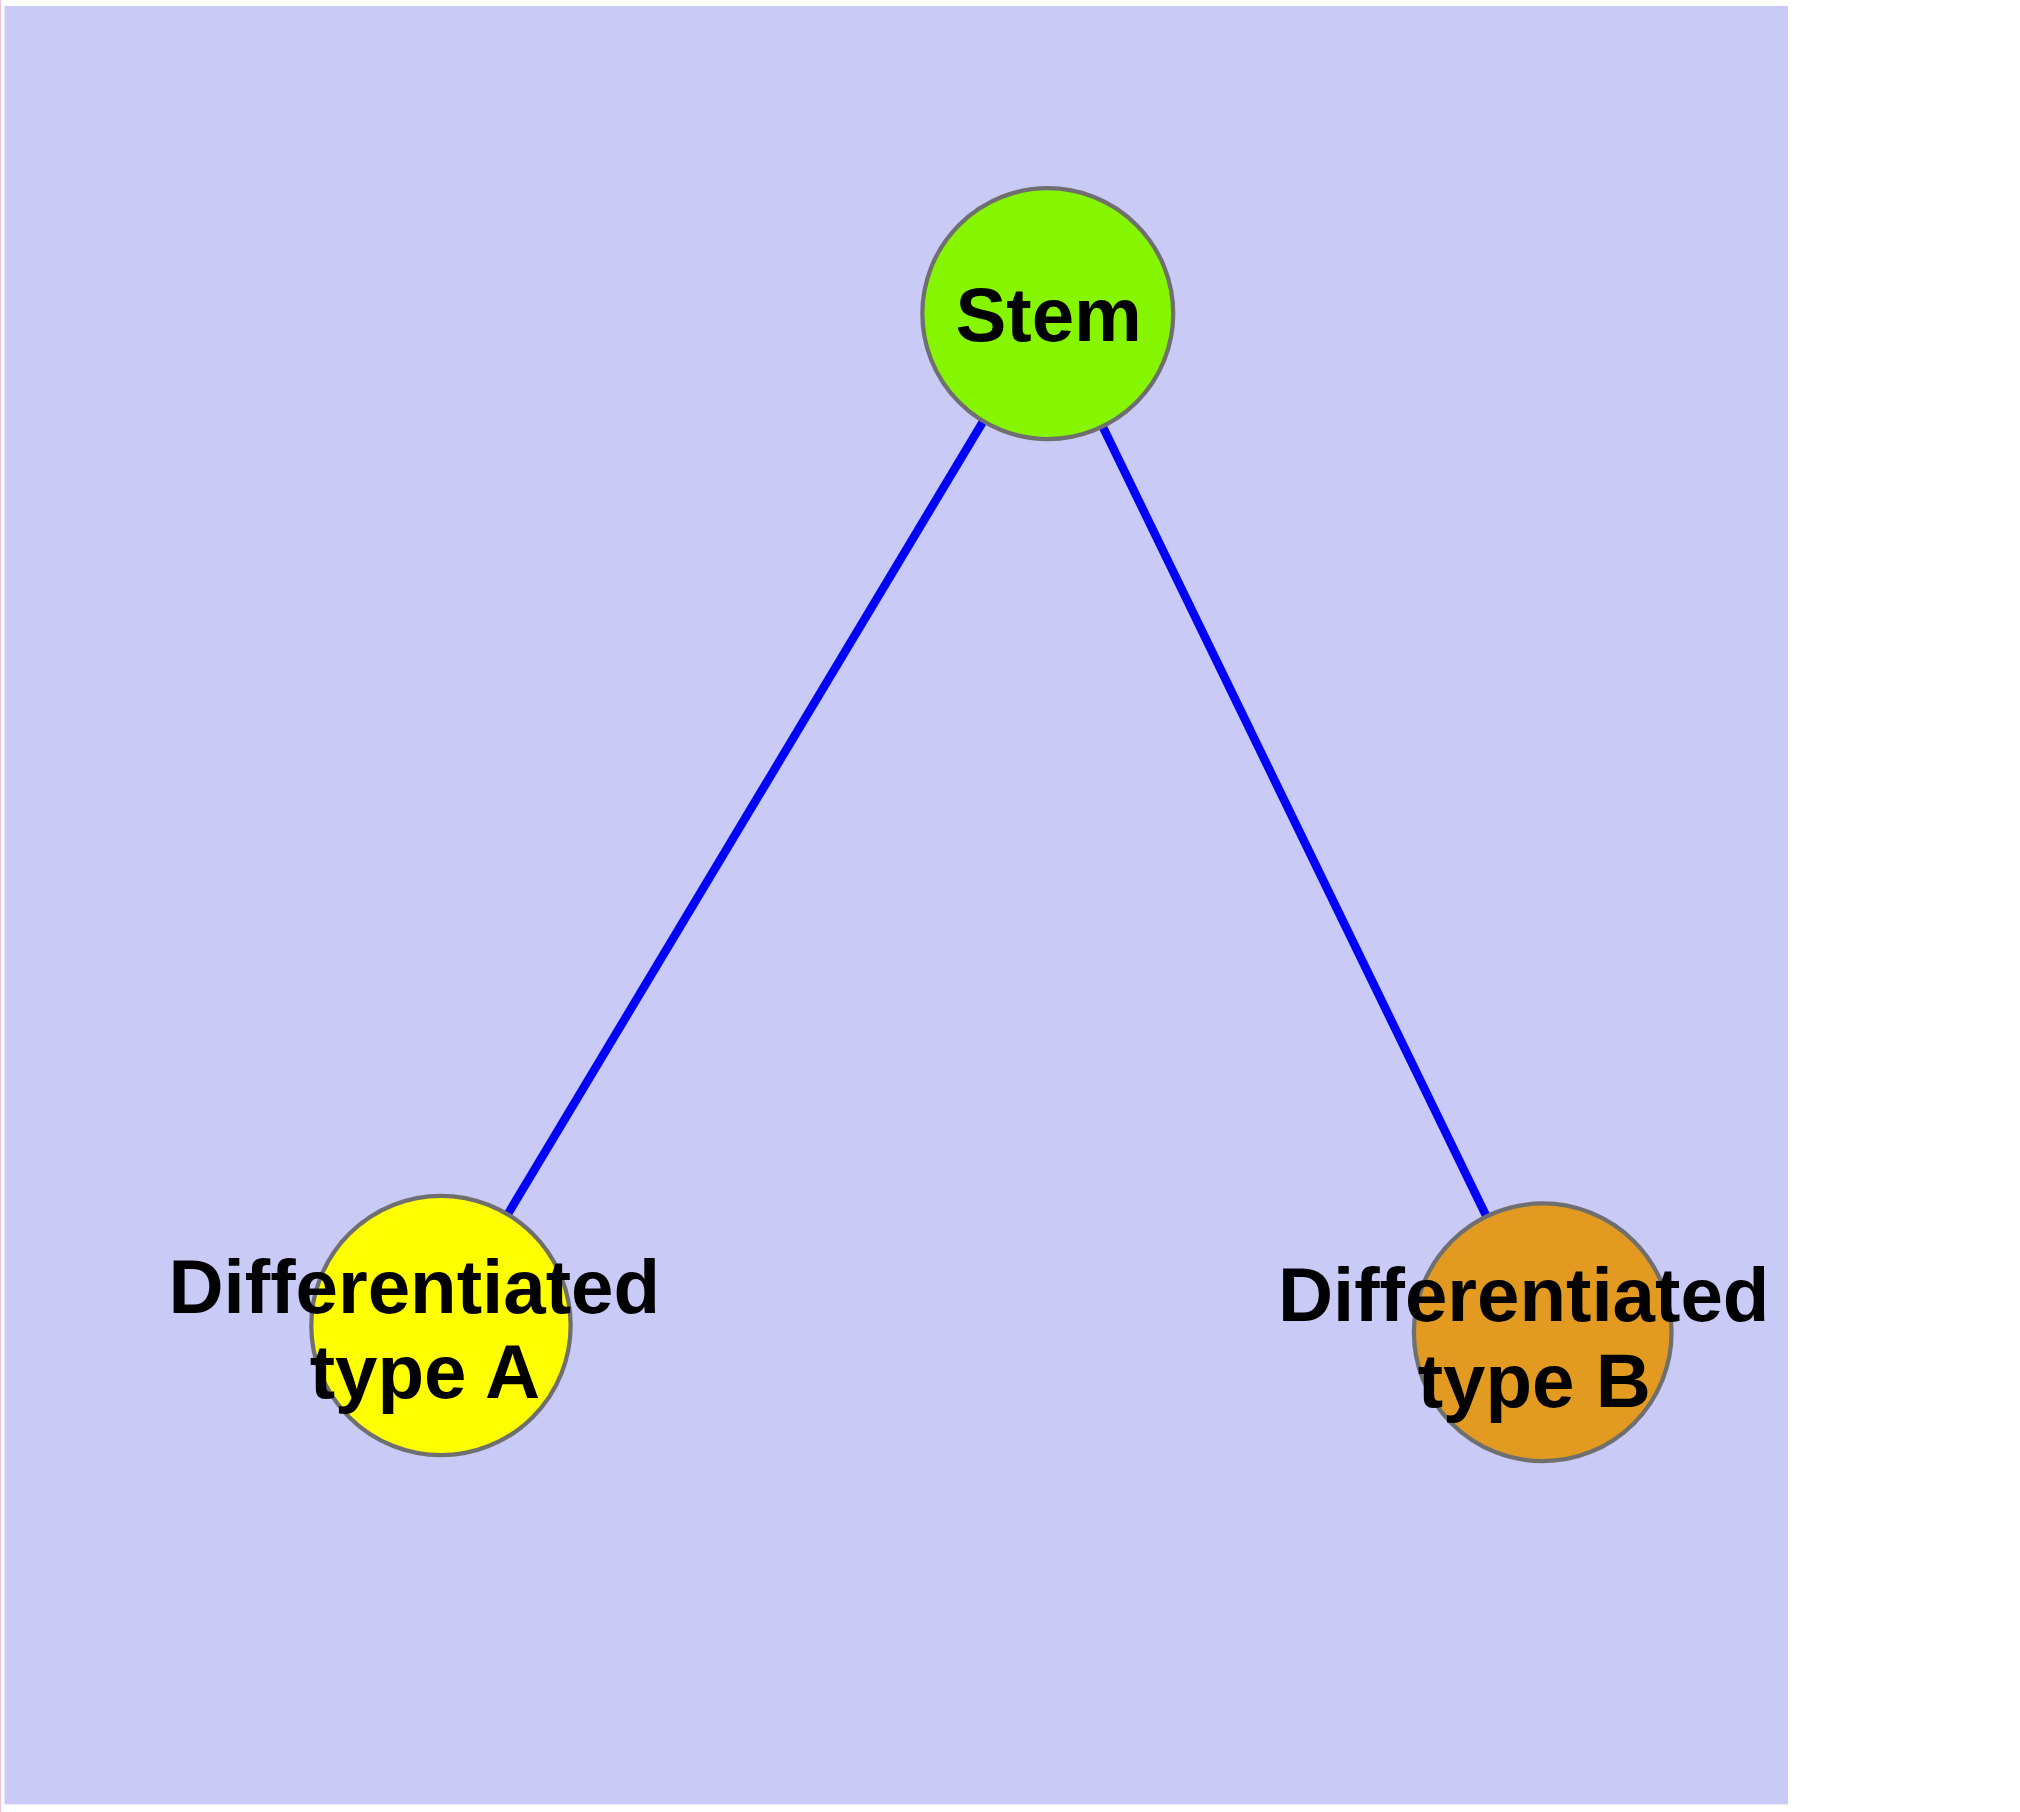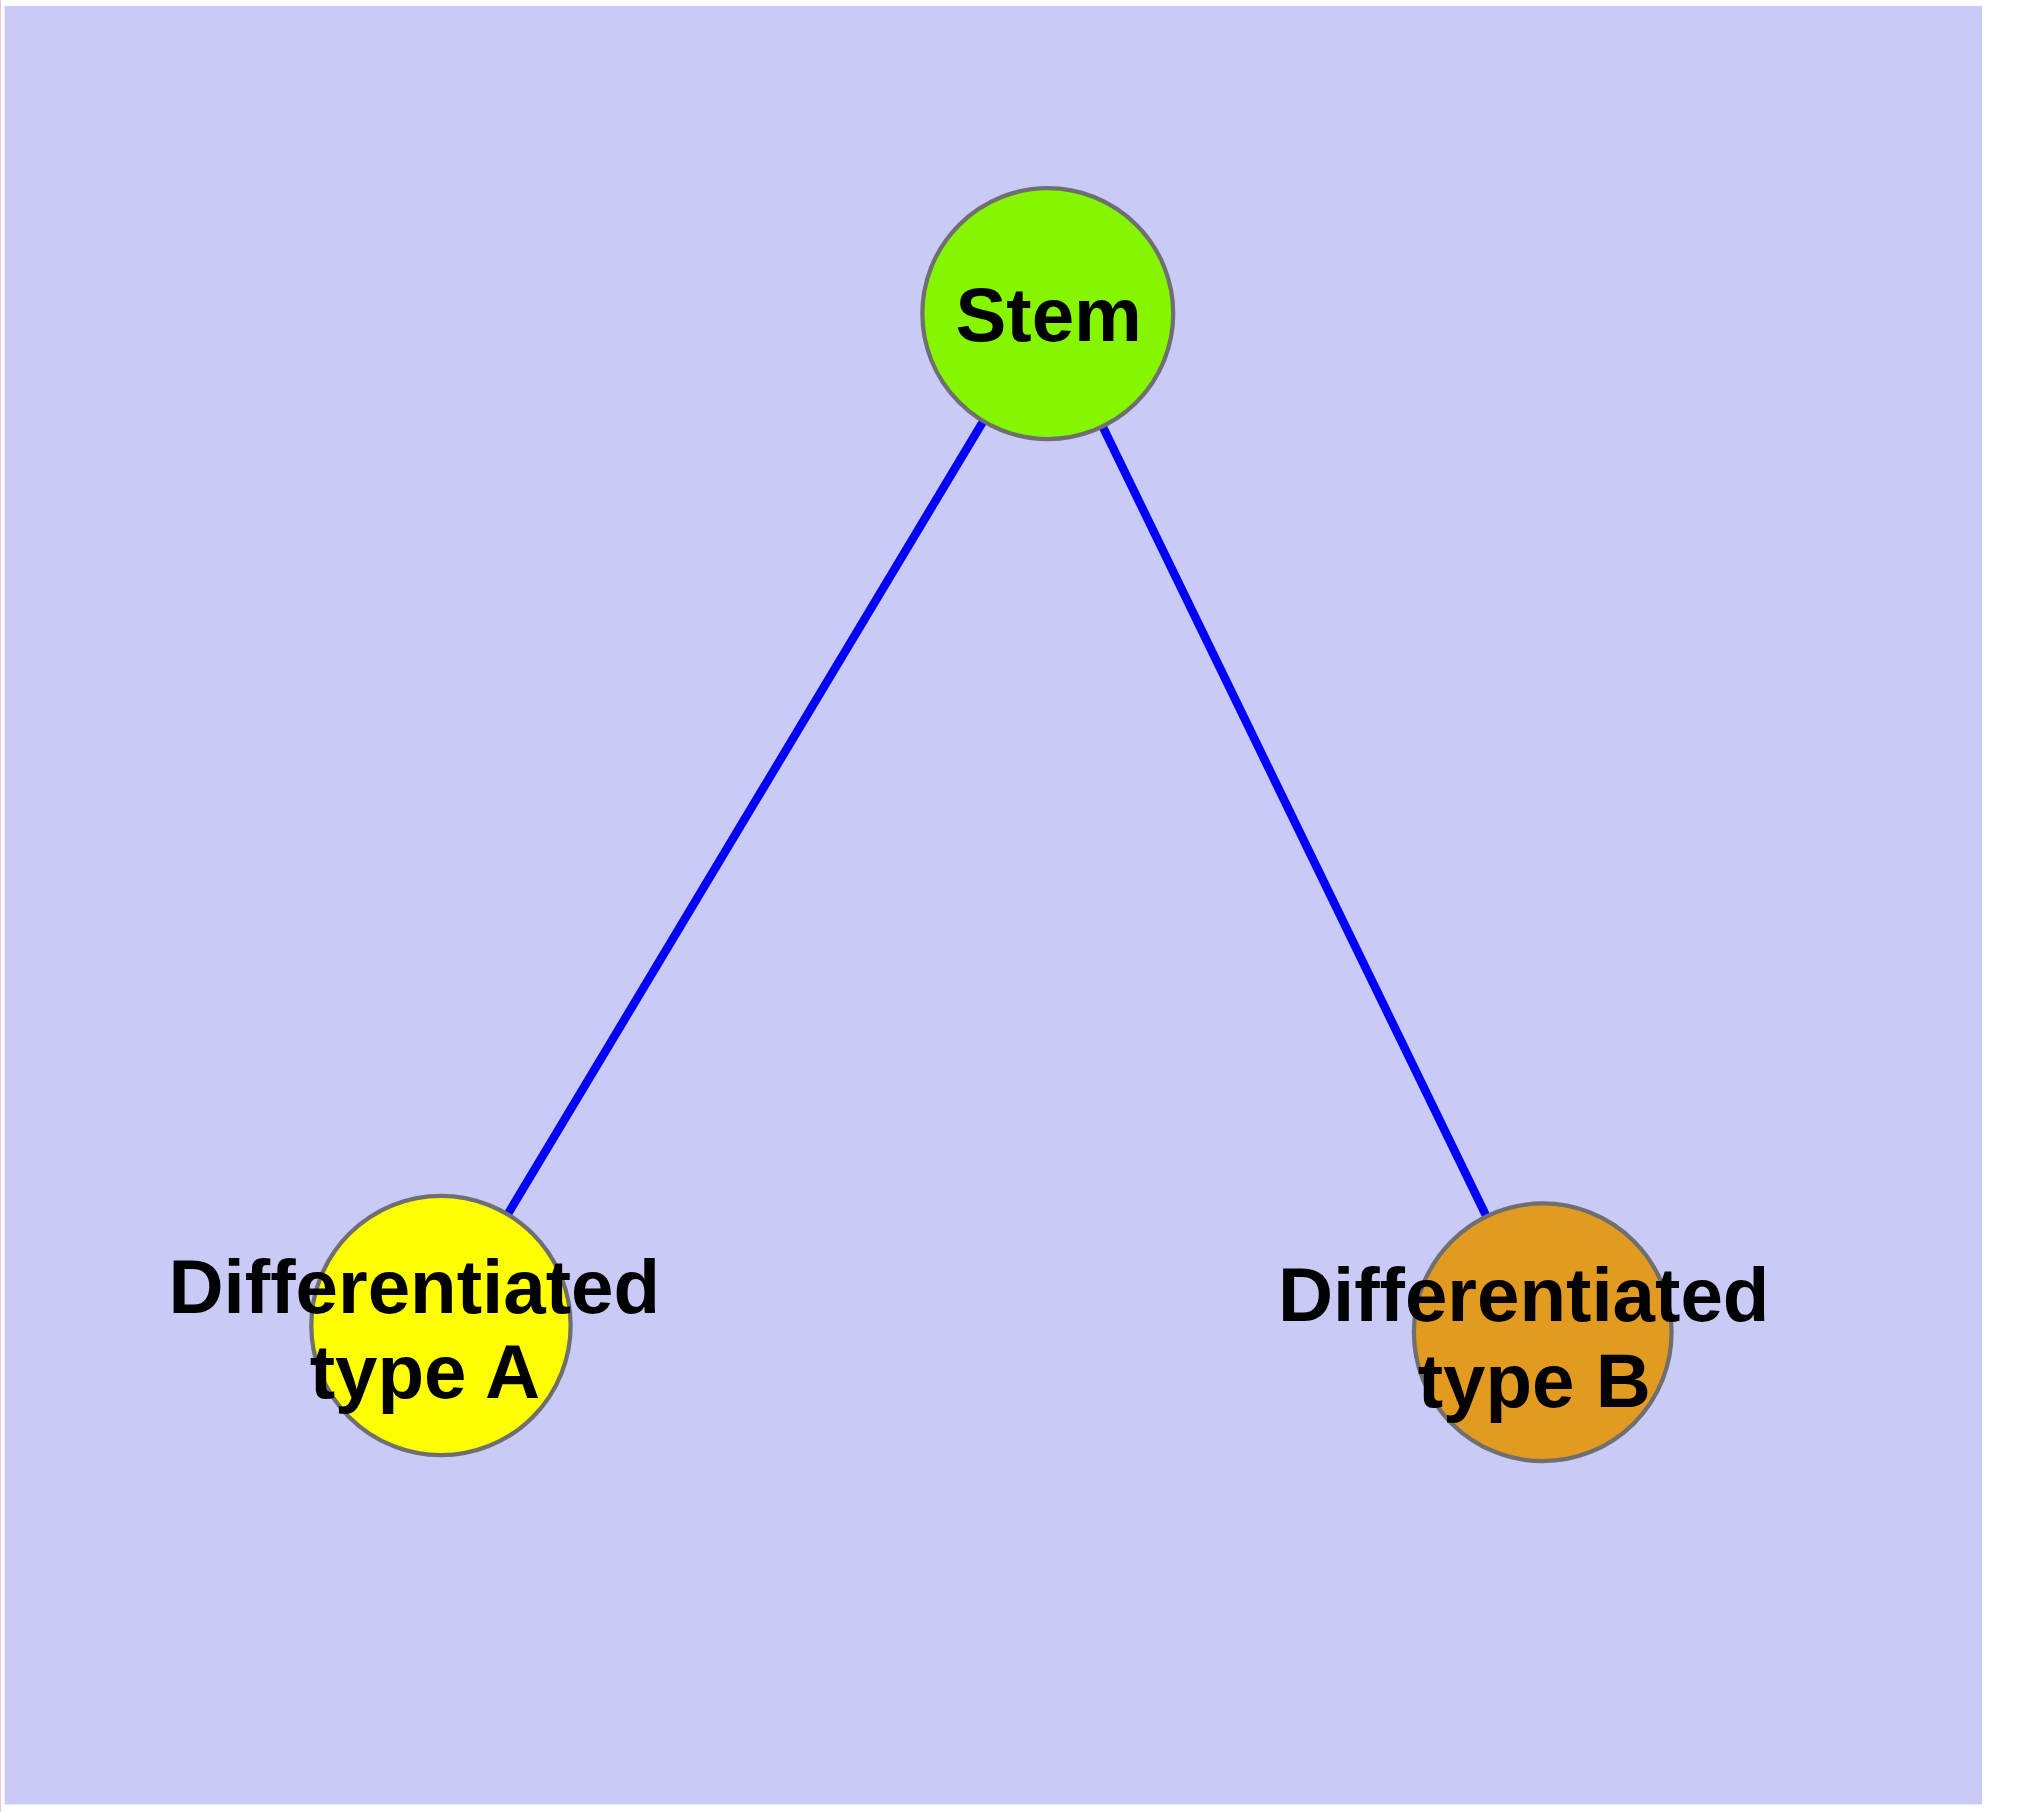--- a/index.html
+++ b/index.html
@@ -2,21 +2,21 @@
 <html style="font-size:13.6px"><head>
 <meta charset="utf-8">
 <style>
   html, body {
     margin: 0;
     padding: 0;
     background: #ffffff;
   }
   .canvas {
     position: relative;
-    width: 1982px;
+    width: 1788px;
     height: 1812px;
     background: #be185d;
     overflow: hidden;
     font-family: "Liberation Sans", sans-serif;
   }
   svg {
     position: absolute;
     left: 0;
     top: 0;
     display: block;

